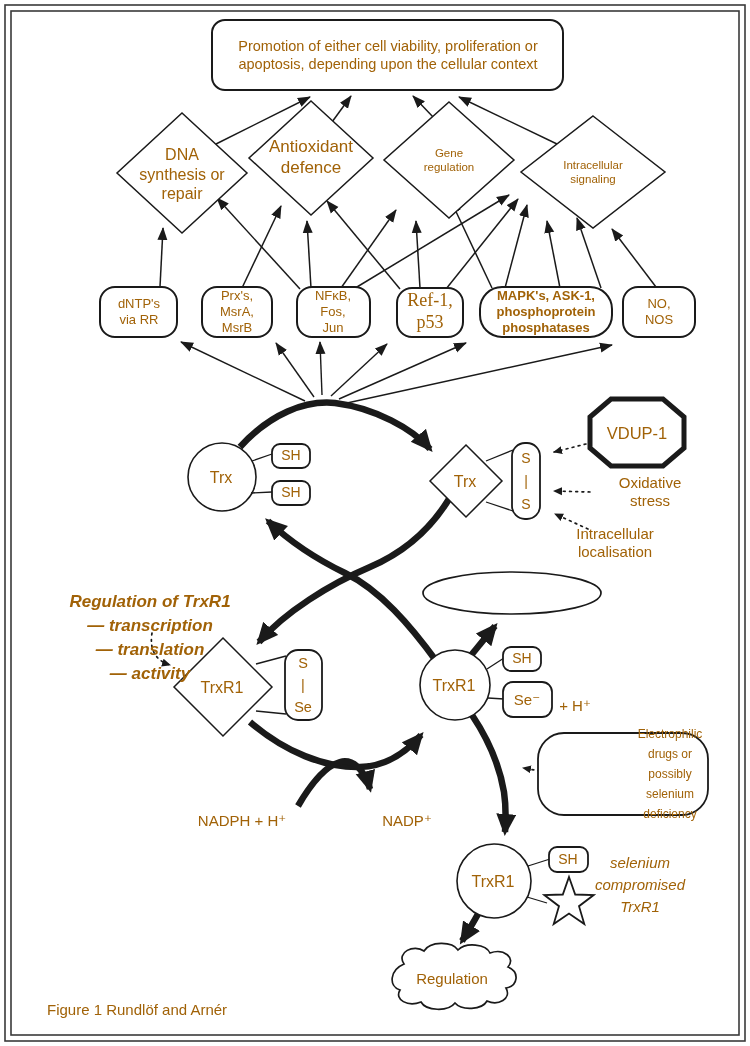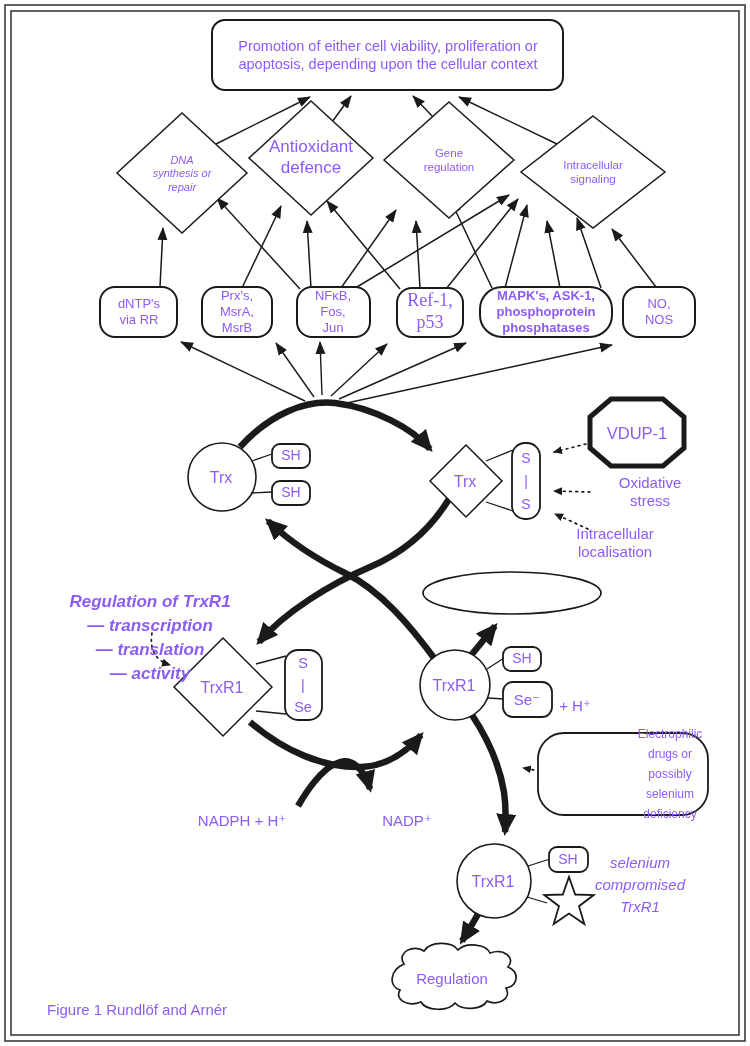--- a/index.html
+++ b/index.html
@@ -1,20 +1,20 @@
 <!DOCTYPE html>
 <html><head>
 <meta charset="utf-8">
 <style>
   html,body{margin:0;padding:0;background:#ffffff;}
   .stage{position:relative;width:750px;height:1046px;background:#ffffff;
          font-family:"Liberation Sans","DejaVu Sans",sans-serif;color:#1a1a1a;overflow:hidden;}
   svg{position:absolute;left:0;top:0;}
   .lbl{position:absolute;transform:translate(-50%,-50%);white-space:pre-line;text-align:center;
-       line-height:1.22;color:#8b5cf6;}
+       line-height:1.22;color:#a16207;}
   .it{font-style:italic;}
   .bi{font-style:italic;font-weight:bold;}
   .left{transform:translate(0,-50%);text-align:center;}
 </style>
 </head>
 <body>
 
 <div class="stage">
 
 <svg width="750" height="1046" viewBox="0 0 750 1046">
@@ -134,21 +134,21 @@
     <rect x="285" y="650" width="37" height="70" rx="13"></rect>
     <rect x="503" y="647" width="38" height="24" rx="8"></rect>
     <rect x="503" y="682" width="49" height="35" rx="10"></rect>
     <rect x="549" y="847" width="39" height="25" rx="8"></rect>
   </g>
 </svg>
 
 <div class="lbl" style="left:388px;top:56px;font-size:14.5px;width:345px;">Promotion of either cell viability, proliferation or
 apoptosis, depending upon the cellular context</div>
 
-<div class="lbl" style="left:182px;top:174px;font-size:11px;font-style:italic;">DNA
+<div class="lbl" style="left:182px;top:174px;font-size:16px;">DNA
 synthesis or
 repair</div>
 <div class="lbl" style="left:311px;top:158px;font-size:17px;">Antioxidant
 defence</div>
 <div class="lbl" style="left:449px;top:160px;font-size:11.5px;">Gene
 regulation</div>
 <div class="lbl" style="left:593px;top:172px;font-size:11.5px;">Intracellular
 signaling</div>
 
 <div class="lbl" style="left:139px;top:312px;font-size:13px;">dNTP's

